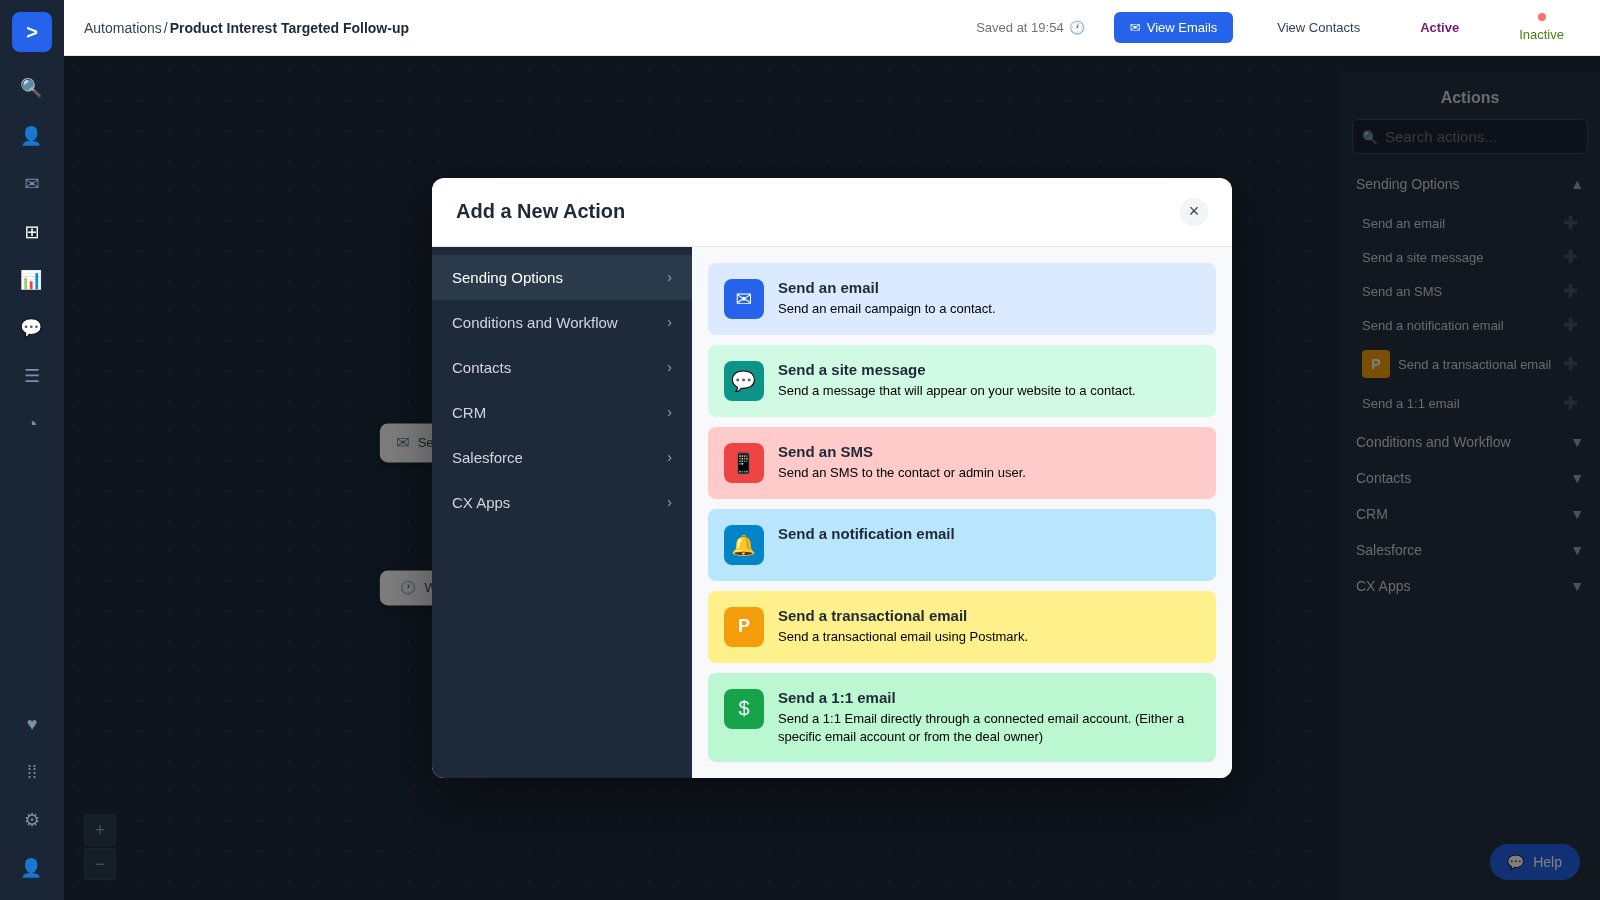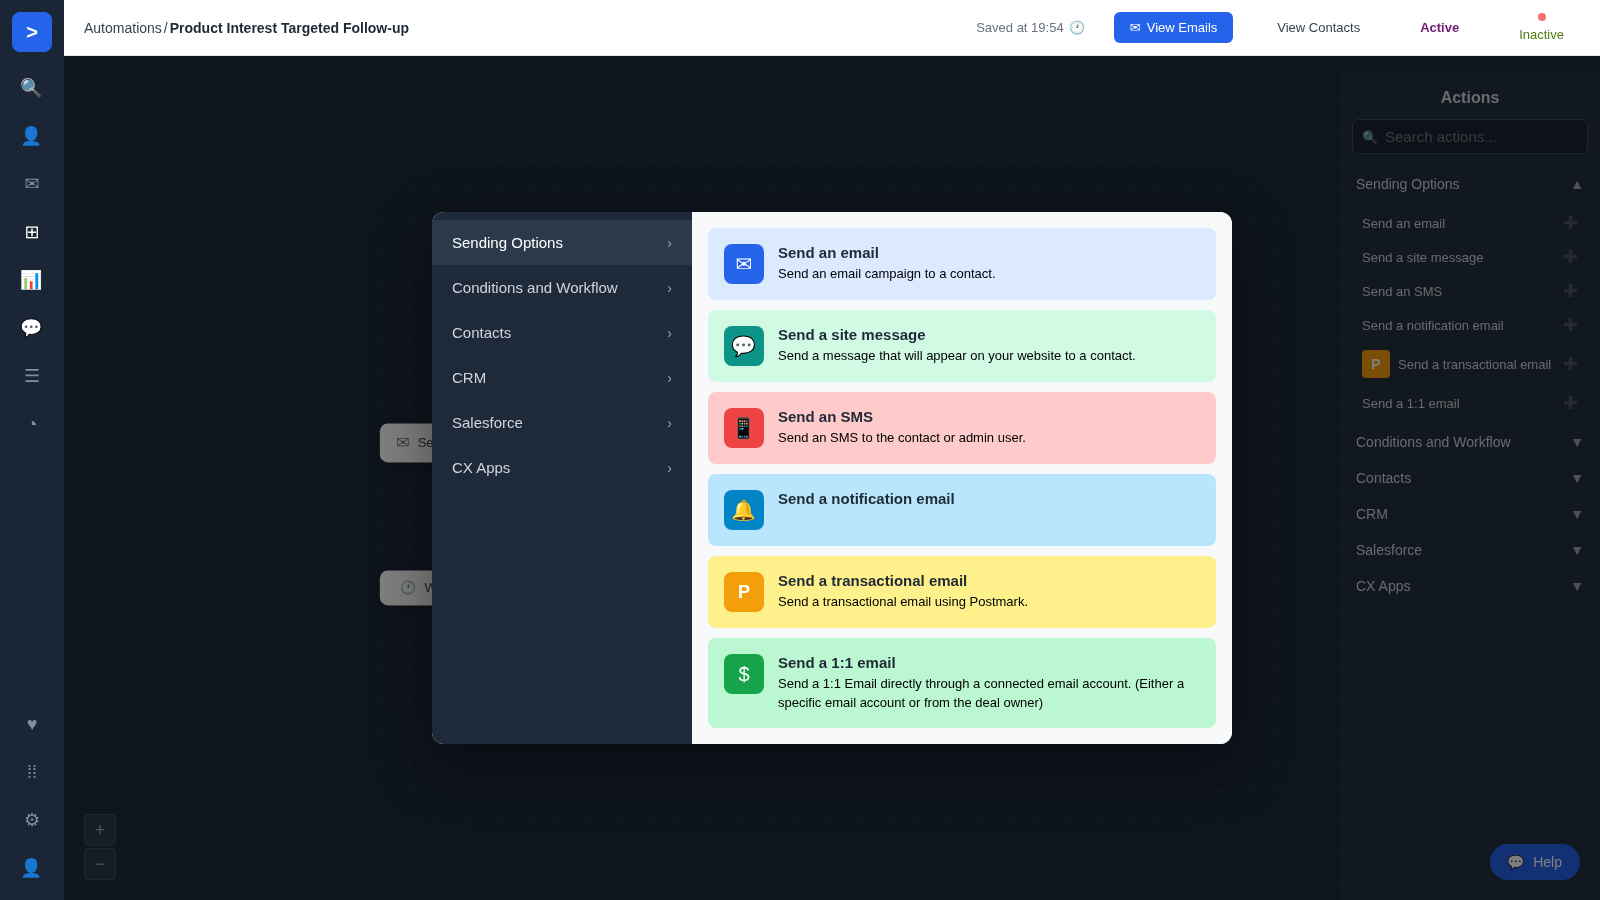--- a/index.html
+++ b/index.html
@@ -578,20 +578,24 @@
         <span class="section-chevron">▼</span>
       </div>
       <div class="section-header">
         <span class="section-header-label">CX Apps</span>
         <span class="section-chevron">▼</span>
       </div>
     </div>
 
     <div class="modal-overlay">
       <div class="modal">
+        <div class="modal-header">
+          <span class="modal-title">Add a New Action</span>
+          <button class="modal-close">×</button>
+        </div>
         <div class="modal-body">
 
           <div class="modal-left">
             <div class="modal-menu-item active">
               <span>Sending Options</span>
               <span class="modal-menu-chevron">›</span>
             </div>
             <div class="modal-menu-item">
               <span>Conditions and Workflow</span>
               <span class="modal-menu-chevron">›</span>

